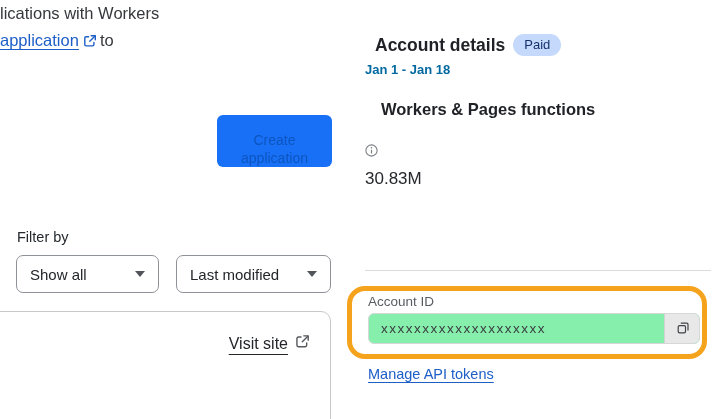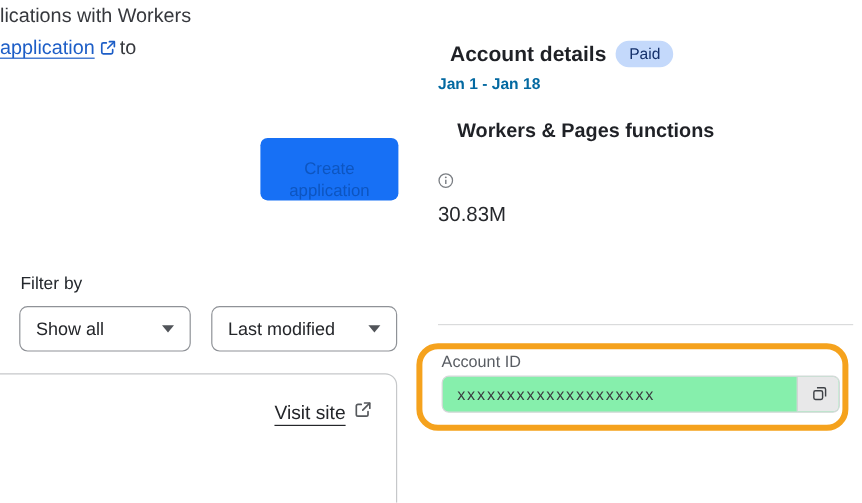--- a/index.html
+++ b/index.html
@@ -152,14 +152,15 @@
   <div class="acct-id-group">
     <div class="acct-id-value">xxxxxxxxxxxxxxxxxxxx</div>
     <button class="copy-btn">
       <span><svg width="15" height="15" viewBox="0 0 15 15" fill="none" stroke="#3f4247" stroke-width="1.2" stroke-linejoin="round">
             <rect x="3.2" y="5.6" width="7.3" height="7.3" rx="1.4"></rect>
             <path d="M5.8 3.2h5.9c.7 0 1.3.6 1.3 1.3v5.9"></path>
           </svg></span>
     </button>
   </div>
 
+  <a class="manage-link">Manage API tokens</a>
 
 </div>
 
 </body></html>

